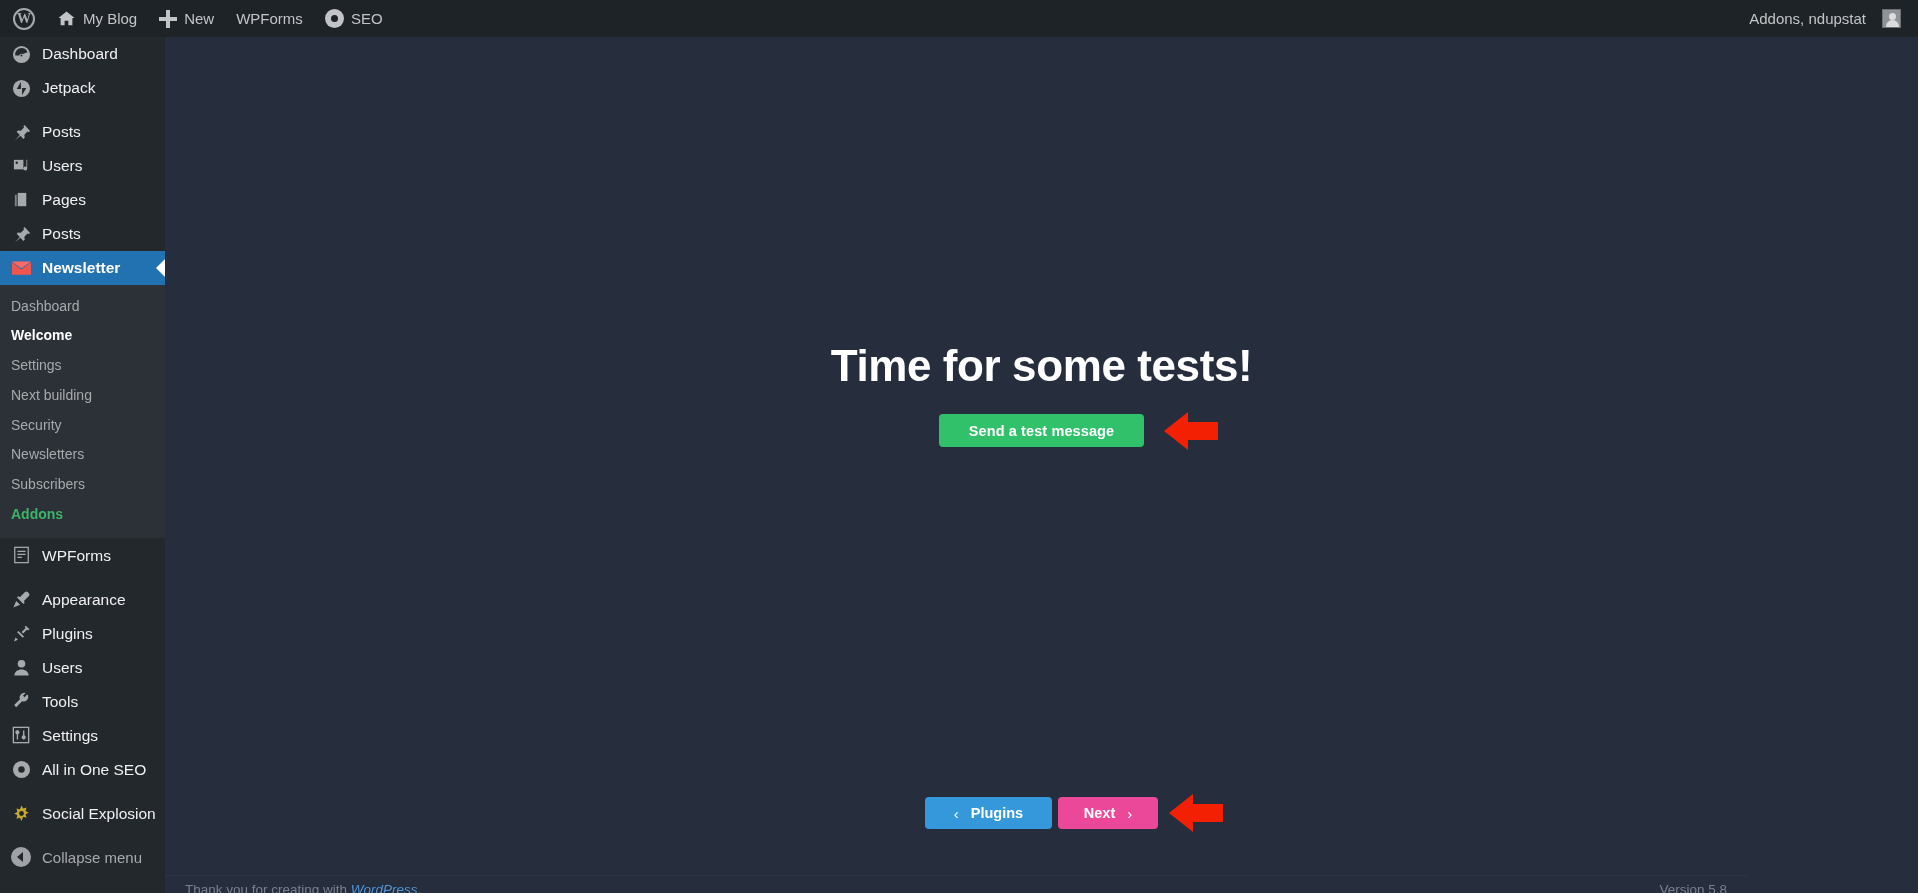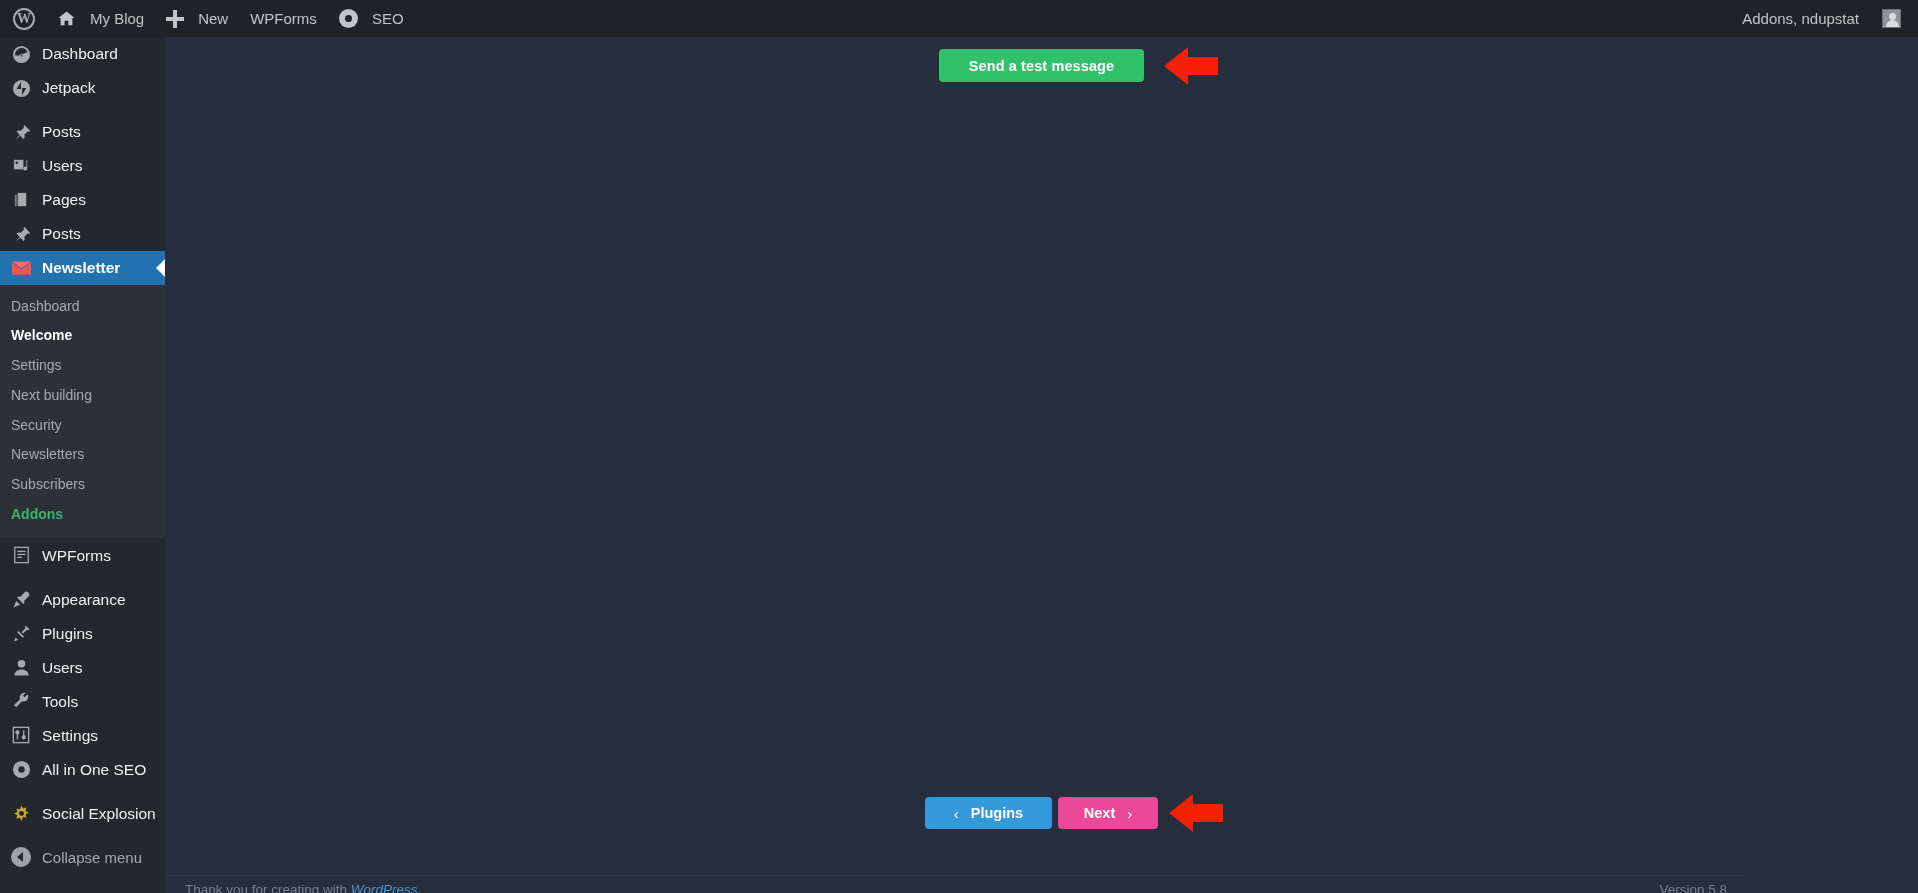--- a/index.html
+++ b/index.html
@@ -23,21 +23,21 @@
     align-items: center;
     z-index: 50;
     font-size: 15px;
   }
   .ab-item {
     display: flex;
     align-items: center;
     height: 37px;
     padding: 0 11px;
     color: #c3c4c7;
-    gap: 14px;
+    gap: 7px;
     cursor: pointer;
     white-space: nowrap;
   }
   .ab-left { display: flex; align-items: center; padding-left: 2px; }
   .ab-right { margin-left: auto; display: flex; align-items: center; padding-right: 6px; }
   .ab-label { line-height: 1; }
   .ab-icon { display: inline-flex; align-items: center; justify-content: center; }
 
   .wp-logo-circle {
     width: 22px; height: 22px;
@@ -217,21 +217,21 @@
     border-radius: 4px;
     color: #ffffff;
     font-size: 14.5px;
     font-family: "Liberation Sans", sans-serif;
     padding: 0 12px;
     outline: none;
   }
   #email-input::placeholder { color: #b7bcc6; }
 
   #send-row {
-    margin-top: 12px;
+    margin-top: 24px;
     position: relative;
     display: flex;
     align-items: center;
   }
   #send-btn {
     width: 205px;
     height: 33px;
     background: #31c16a;
     color: #ffffff;
     border: none;
@@ -526,20 +526,21 @@
     <span class="mi-ic">
         <span class="collapse-ic"></span>
       </span>
     <span class="mi-label">Collapse menu</span>
   </div>
 </nav>
 
 <main id="main">
   <div id="wizard">
 
+    <h1 id="wiz-title">Time for some tests!</h1>
 
 
     <div id="send-row">
       <button id="send-btn">Send a test message</button>
       <svg class="red-arrow ra-send" viewBox="0 0 54 42">
         <path d="M0 21 L24 2 L24 12 L54 12 L54 30 L24 30 L24 40 Z" fill="#f42004"></path>
       </svg>
     </div>
 
     <div id="nav-row">

